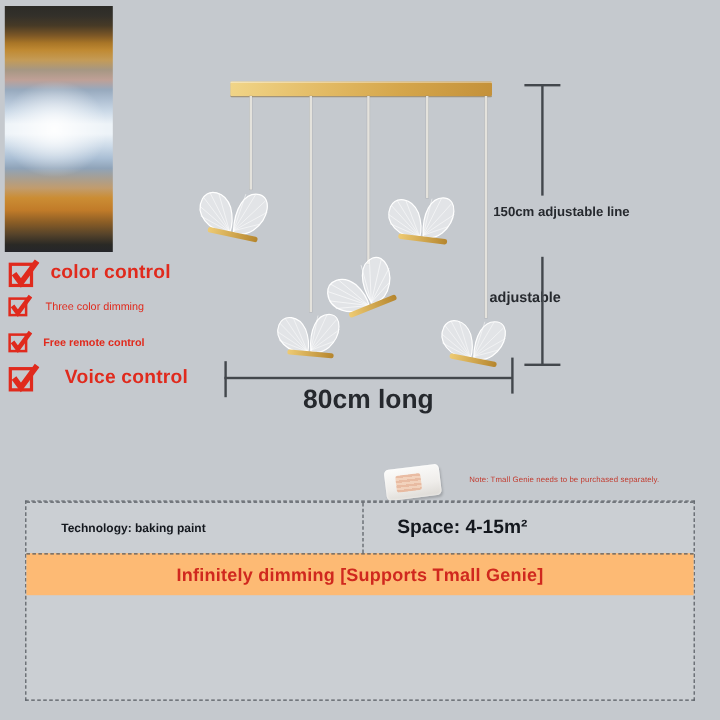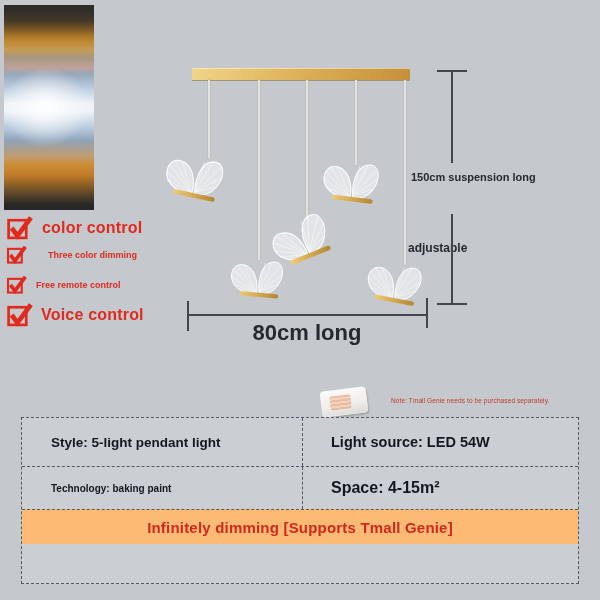--- a/index.html
+++ b/index.html
@@ -19,23 +19,23 @@
       #c17b29 83%, #8a5d26 88%, #54422a 93%, #2a2925 97%, #25262a 100%);
   }
   .color-strip::after{
     content:"";position:absolute;inset:0;
     background:radial-gradient(ellipse 70% 28% at 46% 50%, rgba(255,255,255,0.95), rgba(255,255,255,0) 70%);
   }
   
   .feature{position:absolute;display:flex;align-items:center;color:#e02a1d;}
   .feature .cbox{flex:none;display:block;}
   .f1{left:6px;top:214px;}  .f1 .cbox{width:27px;height:27px;} .f1 .flabel{font-size:16px;margin-left:9px;font-weight:600;letter-spacing:.2px;}
-  .f2{left:6px;top:244px;}  .f2 .cbox{width:21px;height:21px;} .f2 .flabel{font-size:9px;margin-left:21px;font-weight:700;}
+  .f2{left:6px;top:244px;}  .f2 .cbox{width:21px;height:21px;} .f2 .flabel{font-size:9px;margin-left:11px;font-weight:400;}
   .f3{left:6px;top:274px;}  .f3 .cbox{width:21px;height:21px;} .f3 .flabel{font-size:9px;margin-left:9px;font-weight:600;}
-  .f4{left:6px;top:301px;}  .f4 .cbox{width:27px;height:27px;} .f4 .flabel{font-size:16px;margin-left:8px;font-weight:600;letter-spacing:.2px;}
+  .f4{left:6px;top:301px;}  .f4 .cbox{width:27px;height:27px;} .f4 .flabel{font-size:16px;margin-left:21px;font-weight:600;letter-spacing:.2px;}
   
   .ceiling-bar{
     position:absolute;left:192px;top:68px;width:218px;height:12px;border-radius:1px;
     background:linear-gradient(100deg,#f1d588 0%, #e3bb65 35%, #d5a64b 65%, #c4913a 100%);
     box-shadow:0 1px 0 rgba(120,85,20,.45), inset 0 1px 0 rgba(255,255,255,.5);
   }
   .wire{position:absolute;width:1.5px;background:#e4e2dc;box-shadow:0 0 0 .4px rgba(120,120,115,.25);}
   .w1{left:208px;top:80px;height:78px;}
   .w2{left:258px;top:80px;height:180px;}
   .w3{left:306px;top:80px;height:140px;}
@@ -169,40 +169,36 @@
     </svg>
   <svg class="bfly b4" viewBox="0 0 70 55">
       <use href="#bflyShape"></use>
     </svg>
   <svg class="bfly b5" viewBox="0 0 70 55">
       <use href="#bflyShape"></use>
     </svg>
 
   <div class="mline susp-cap-top"></div>
   <div class="mline susp-seg1"></div>
-  <div class="susp-t1">150cm suspension long</div>
+  <div class="susp-t1">150cm adjustable line</div>
   <div class="susp-t2">adjustable</div>
   <div class="mline susp-seg2"></div>
   <div class="mline susp-cap-bot"></div>
 
   <div class="mline wid-cap-l"></div>
   <div class="mline wid-line"></div>
   <div class="mline wid-cap-r"></div>
   <div class="wid-label">80cm long</div>
 
   <div class="genie">
     <div class="genie-screen"></div>
   </div>
   <div class="genie-note">Note: Tmall Genie needs to be purchased separately.</div>
 
   <div class="spec-table">
-    <div class="spec-row r1">
-      <div class="spec-cell left fs-md">Style: 5-light pendant light</div>
-      <div class="spec-cell right fs-md2">Light source: LED 54W</div>
-    </div>
     <div class="spec-row r2">
       <div class="spec-cell left fs-sm">Technology: baking paint</div>
       <div class="spec-cell right fs-lg">Space: 4-15m²</div>
     </div>
     <div class="spec-footer">Infinitely dimming [Supports Tmall Genie]</div>
   </div>
 
 </div>
 
 </body></html>

